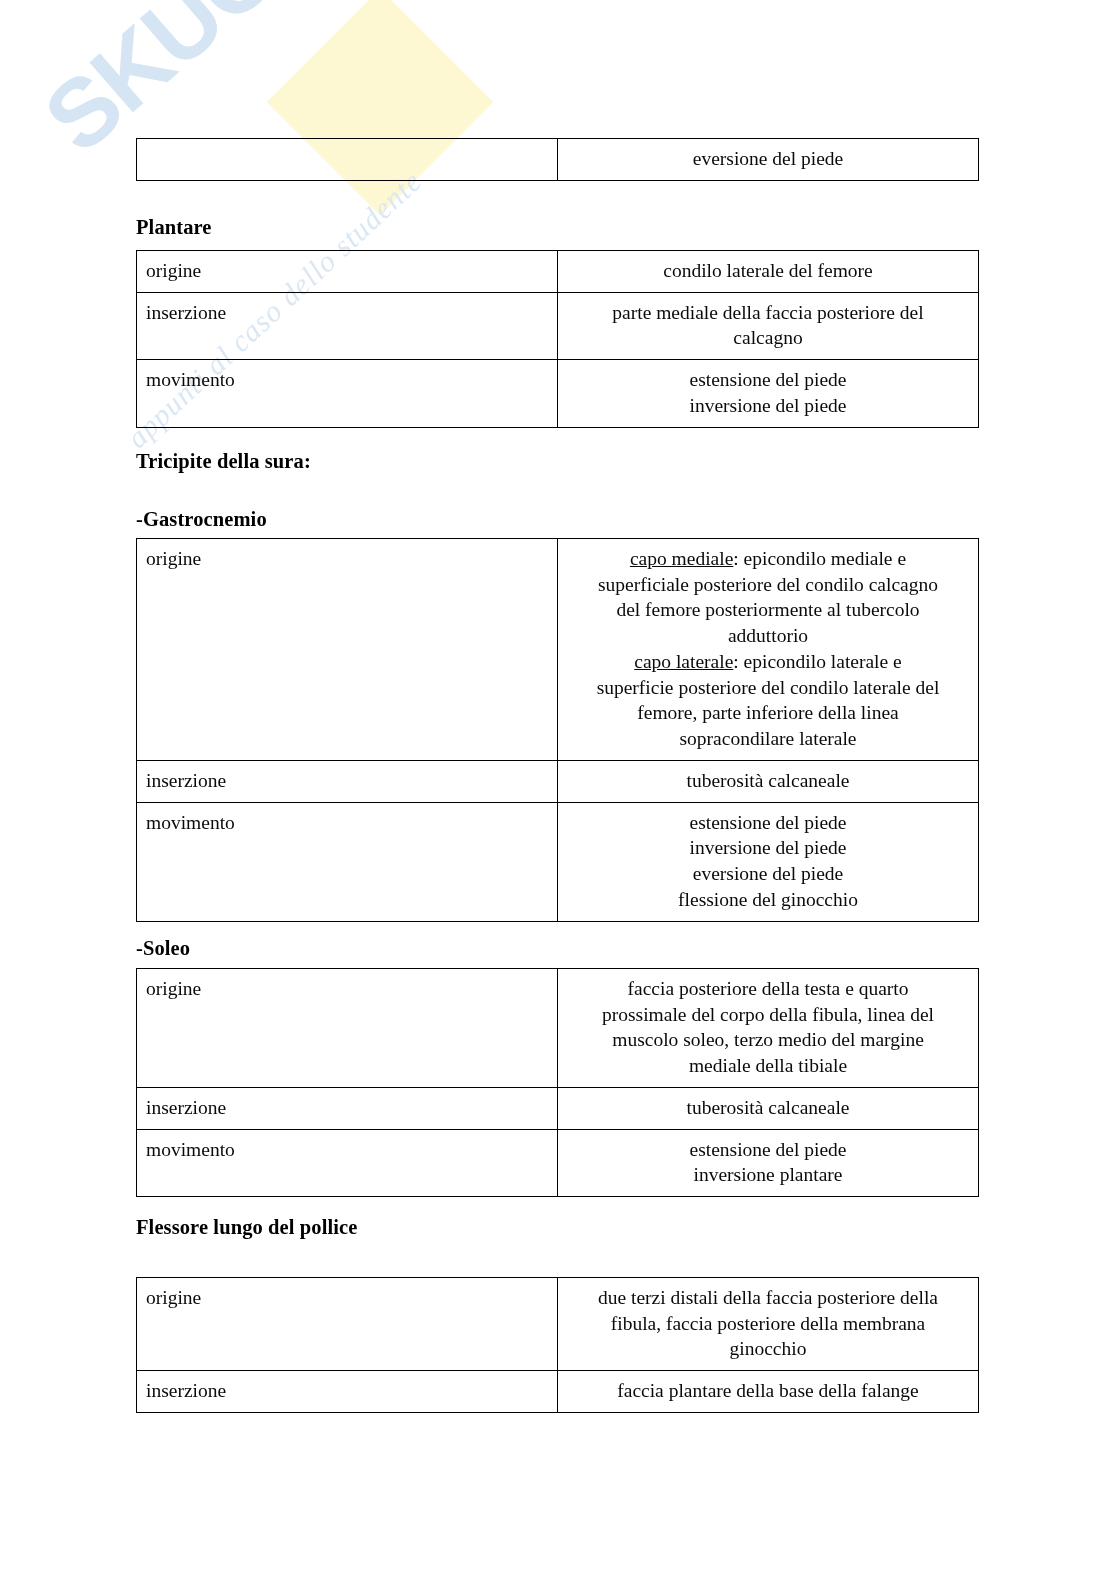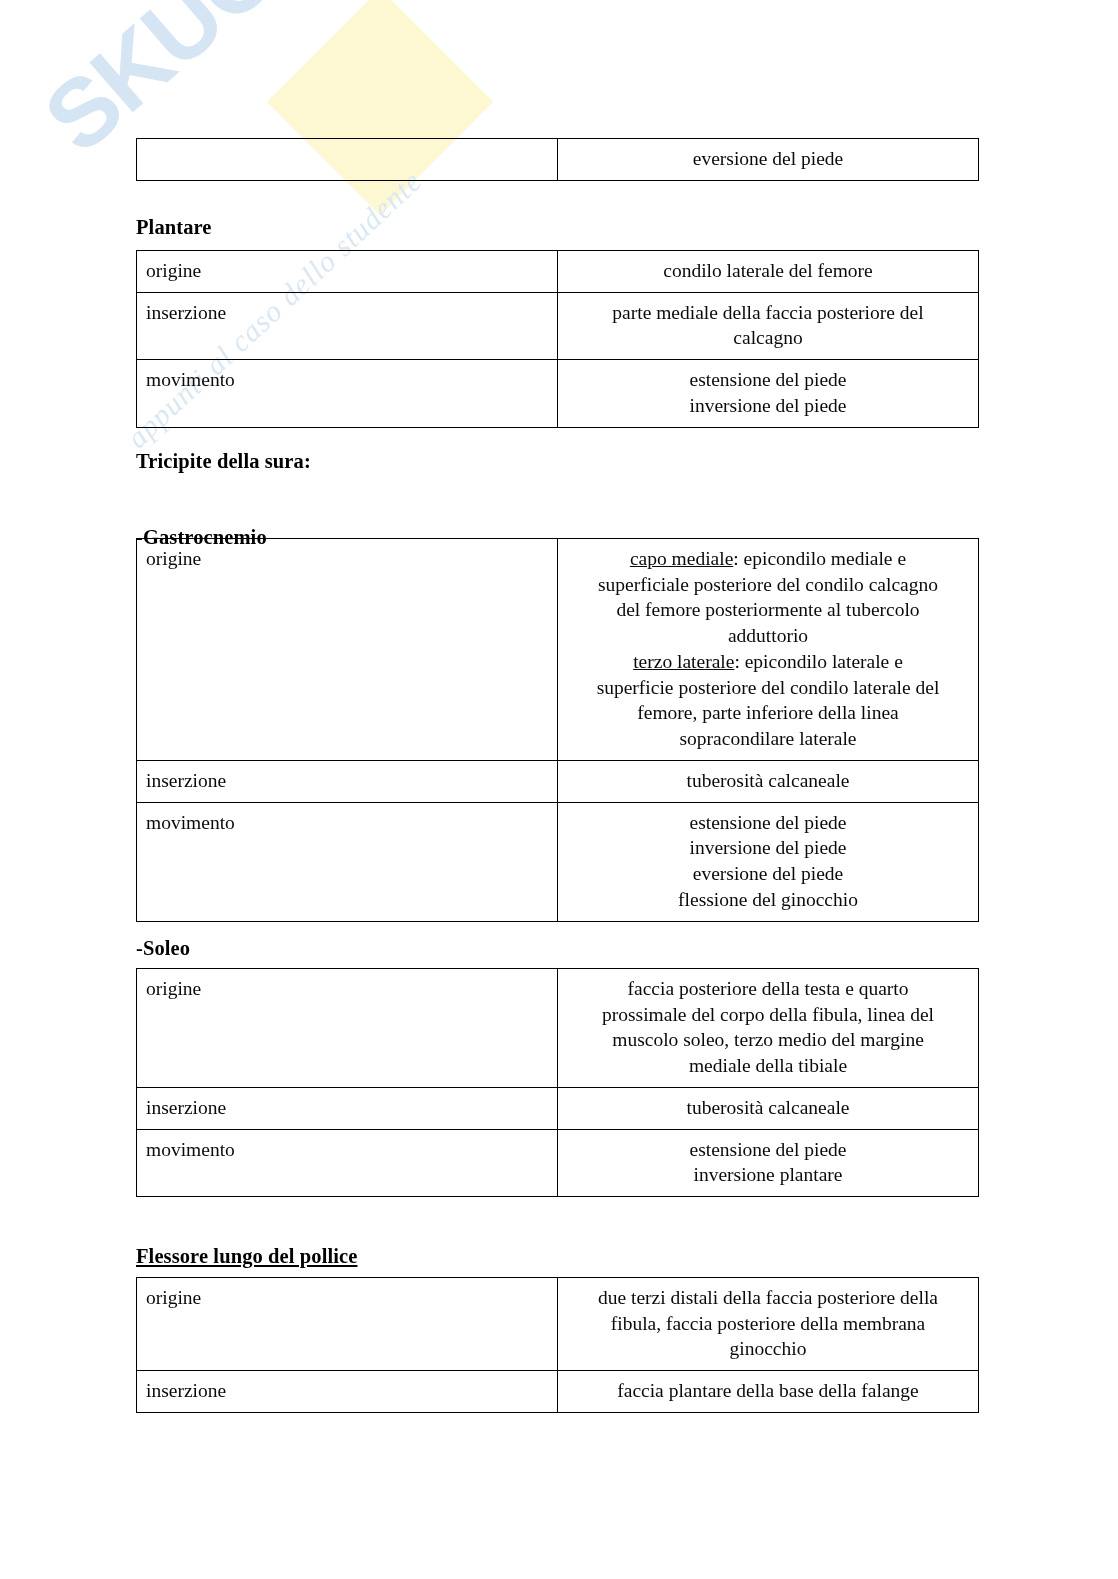--- a/index.html
+++ b/index.html
@@ -146,35 +146,35 @@
         <td>movimento</td>
         <td>
           <span class="cellline">estensione del piede</span>
           <span class="cellline">inversione del piede</span>
         </td>
       </tr>
     </tbody>
   </table>
 
   <div class="heading" style="top:450px;">Tricipite della sura:</div>
-  <div class="heading" style="top:526px;text-align:right;">-Gastrocnemio</div>
+  <div class="heading" style="top:508px;text-align:right;">-Gastrocnemio</div>
   <table class="doc-table" style="top:538px;">
     <colgroup>
         <col class="c1">
         <col class="c2">
       </colgroup>
     <tbody>
       <tr>
         <td>origine</td>
         <td>
           <span class="cellline"><span class="u">capo mediale</span><span>: epicondilo mediale e</span></span>
           <span class="cellline">superficiale posteriore del condilo calcagno</span>
           <span class="cellline">del femore posteriormente al tubercolo</span>
           <span class="cellline">adduttorio</span>
-          <span class="cellline"><span class="u">terzo laterale</span><span>: epicondilo laterale e</span></span>
+          <span class="cellline"><span class="u">capo laterale</span><span>: epicondilo laterale e</span></span>
           <span class="cellline">superficie posteriore del condilo laterale del</span>
           <span class="cellline">femore, parte inferiore della linea</span>
           <span class="cellline">sopracondilare laterale</span>
         </td>
       </tr>
       <tr>
         <td>inserzione</td>
         <td>
           <span class="cellline">tuberosità calcaneale</span>
         </td>
@@ -216,21 +216,21 @@
       <tr>
         <td>movimento</td>
         <td>
           <span class="cellline">estensione del piede</span>
           <span class="cellline">inversione plantare</span>
         </td>
       </tr>
     </tbody>
   </table>
 
-  <div class="heading" style="top:1245px;text-decoration:underline;">Flessore lungo del pollice</div>
+  <div class="heading" style="top:1216px;">Flessore lungo del pollice</div>
   <table class="doc-table" style="top:1277px;">
     <colgroup>
         <col class="c1">
         <col class="c2">
       </colgroup>
     <tbody>
       <tr>
         <td>origine</td>
         <td>
           <span class="cellline">due terzi distali della faccia posteriore della</span>

